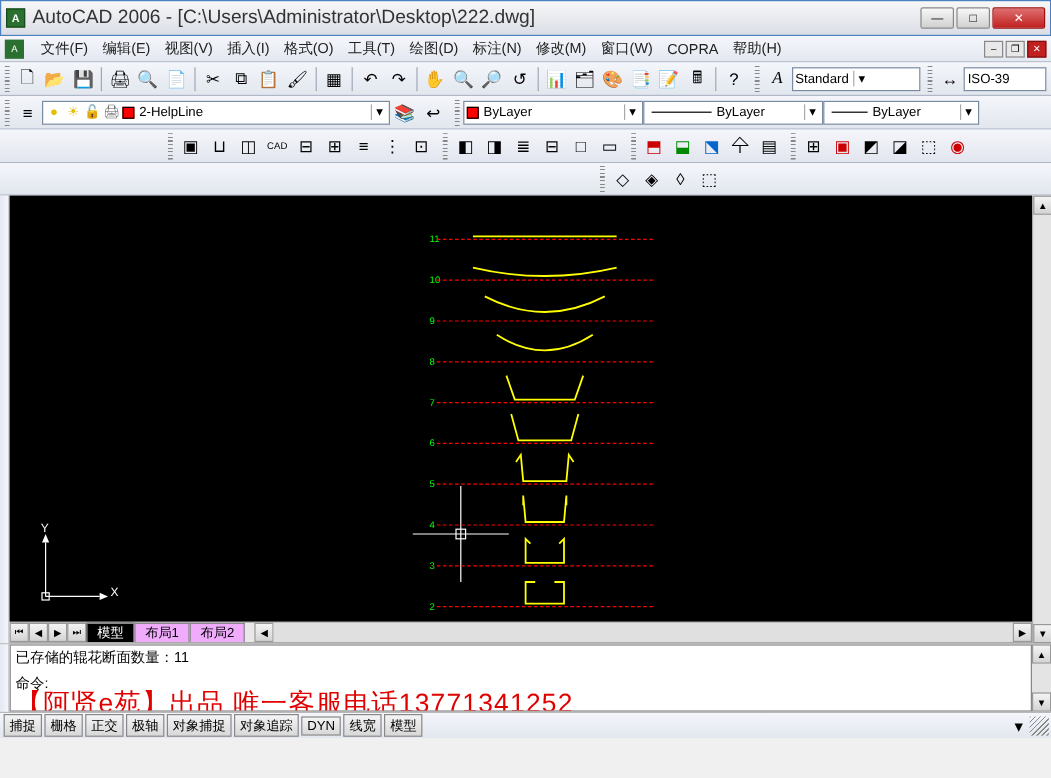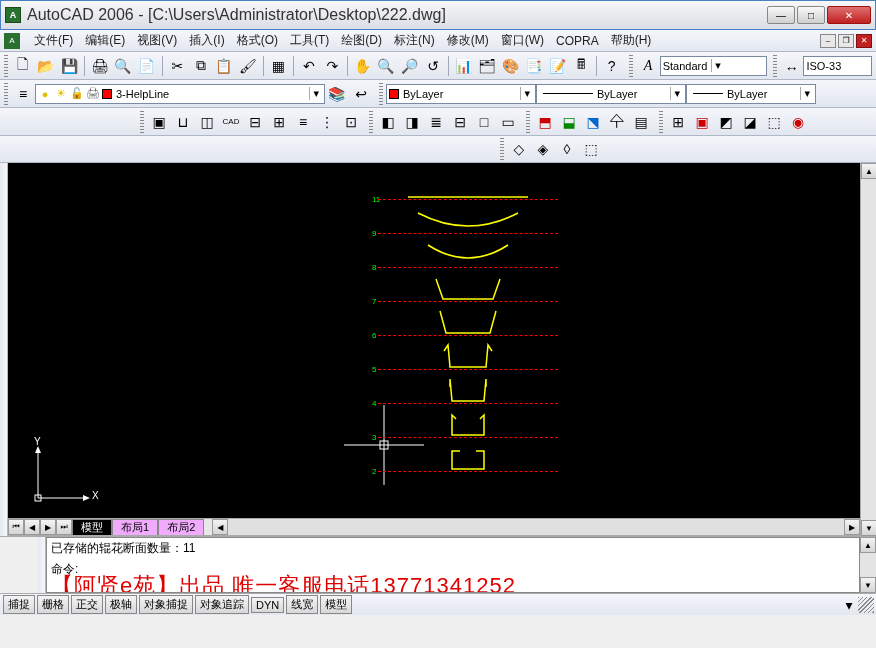--- a/index.html
+++ b/index.html
@@ -40,35 +40,35 @@
 .scroll-v { width:16px; background:#e4e4e4; border-left:1px solid #aaa; display:flex; flex-direction:column; }
 .scroll-v .arr,.scroll-h .arr { height:16px; width:16px; background:linear-gradient(#f4f4f4,#d4d4d4); border:1px solid #999;display:flex;align-items:center;justify-content:center;font-size:8px; }
 .scroll-v .track { flex:1; }
 
 .ucs { position:absolute; left:30px; bottom:8px; color:#fff; font-size:10px; }
 .ucs line { stroke:#fff; stroke-width:1; }
 .crosshair { position:absolute; left:376px; top:282px; }
 .crosshair line { stroke:#fff; stroke-width:1; }
 .crosshair rect { stroke:#fff; fill:none; }
 
-.profiles { position:absolute; left:370px; top:8px; width:180px; }
+.profiles { position:absolute; left:356px; top:8px; width:180px; }
 .pr-row { position:relative; height:34px; }
 .pr-row .red-line { position:absolute; left:0; right:0; top:28px; border-top:1px dashed #f00; }
 .pr-row .green-mark { position:absolute; left:-6px; top:24px; color:#0f0; font-size:8px; }
 .pr-row svg { position:absolute; left:30px; top:0; }
 
 
 .layout-row { height:18px; background:#e8e8e8; display:flex; align-items:stretch; border-top:1px solid #aaa; border-bottom:1px solid #aaa; }
 .layout-row .arr { width:16px; background:linear-gradient(#f4f4f4,#d4d4d4);border:1px solid #999;display:flex;align-items:center;justify-content:center;font-size:8px; }
 .ltab { padding: 0 8px; background:#f0abfc; border:1px solid #888; border-bottom:none; font-size:11px; display:flex;align-items:center; cursor:pointer; }
 .ltab.active { background:#000; color:#fff; }
 .htrack { flex:1; background:#e0e0e0; }
 
 
-.cmd-wrap { display:flex; border-top:1px solid #aaa;padding-left:38px; }
+.cmd-wrap { display:flex; border-top:1px solid #aaa; }
 .cmd { flex:1; height:56px; background:#fff; border:1px solid #888; padding:2px 4px; font-size:12px; overflow:hidden; position:relative; }
 .cmd .line1 { color:#000; }
 .cmd .overlay { color:#e00000; font-size:22px; font-weight:500; margin-top:14px; letter-spacing:1px; }
 .cmd .prompt { position:absolute; bottom:14px; left:4px; font-size:12px; }
 .cmd-sv { width:16px; background:#e4e4e4; display:flex;flex-direction:column; }
 .cmd-sv .arr{height:16px;border:1px solid #999;background:linear-gradient(#f4f4f4,#d4d4d4);display:flex;align-items:center;justify-content:center;font-size:8px;}
 .cmd-sv .thumb{flex:1;}
 
 
 .statusbar { height:22px; background:linear-gradient(#f4f6fb,#e2e6ee); border-top:1px solid #aaa; display:flex; align-items:center; font-size:11px; padding:0 2px; }
@@ -145,36 +145,36 @@
   <div class="tb-btn">?</div>
   <div class="tb-grip" style="margin-left:6px"></div>
   <div class="tb-btn" style="font-style:italic;font-family:serif;">A</div>
   <div class="tb-combo" style="width:110px">
     <span>Standard</span>
     <span class="dd">▾</span>
   </div>
   <div class="tb-grip" style="margin-left:6px"></div>
   <div class="tb-btn">↔</div>
   <div class="tb-combo" style="width:70px">
-    <span>ISO-33</span>
+    <span>ISO-39</span>
   </div>
 </div>
 
 <div class="toolbar-row">
   <div class="tb-grip"></div>
   <div class="tb-btn">≡</div>
   <div class="tb-combo" style="width:290px">
     <span class="layer-icons">
       <span style="color:#e0c000">●</span>
       <span style="color:#e0c000">☀</span>
       <span style="color:#a08030">🔓</span>
       <span style="color:#606060">🖨</span>
       <span style="background:#f00;width:10px;height:10px;border:1px solid #000"></span>
     </span>
-    <span style="margin-left:4px">3-HelpLine</span>
+    <span style="margin-left:4px">2-HelpLine</span>
     <span style="flex:1"></span>
     <span class="dd">▾</span>
   </div>
   <div class="tb-btn">📚</div>
   <div class="tb-btn">↩</div>
   <div class="tb-grip" style="margin-left:6px"></div>
   <div class="tb-combo" style="width:150px">
     <span style="width:10px;height:10px;background:#f00;border:1px solid #000;display:inline-block"></span>
     <span style="margin-left:4px">ByLayer</span>
     <span style="flex:1"></span>
@@ -259,20 +259,27 @@
           <rect x="-4" y="-4" width="8" height="8"></rect>
         </svg>
       </div>
 
       <div class="profiles">
         <div class="pr-row">
             <span class="green-mark">11</span>
             <div class="red-line"></div>
             <svg width="120" height="30">
               <path d="M0 26 L120 26" stroke="#ff0" fill="none" stroke-width="1.5"></path>
+            </svg>
+          </div>
+        <div class="pr-row">
+            <span class="green-mark">10</span>
+            <div class="red-line"></div>
+            <svg width="120" height="30">
+              <path d="M0 18 Q60 32 120 18" stroke="#ff0" fill="none" stroke-width="1.5"></path>
             </svg>
           </div>
         <div class="pr-row">
             <span class="green-mark">9</span>
             <div class="red-line"></div>
             <svg width="120" height="30">
               <path d="M10 8 Q60 34 110 8" stroke="#ff0" fill="none" stroke-width="1.5"></path>
             </svg>
           </div>
         <div class="pr-row">

